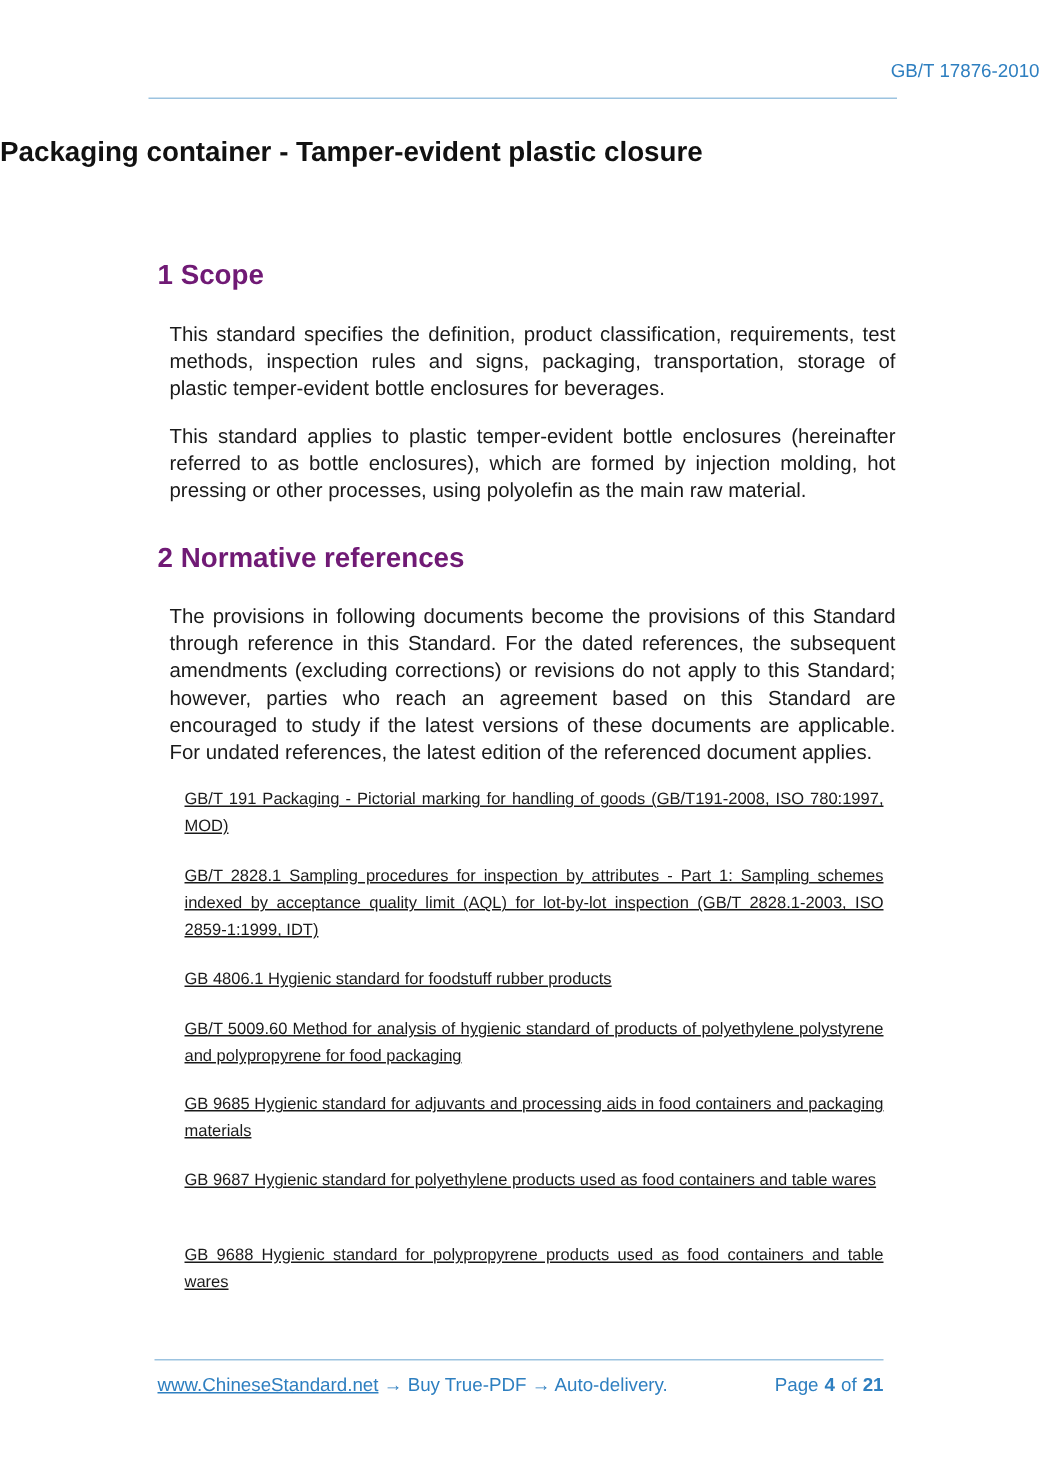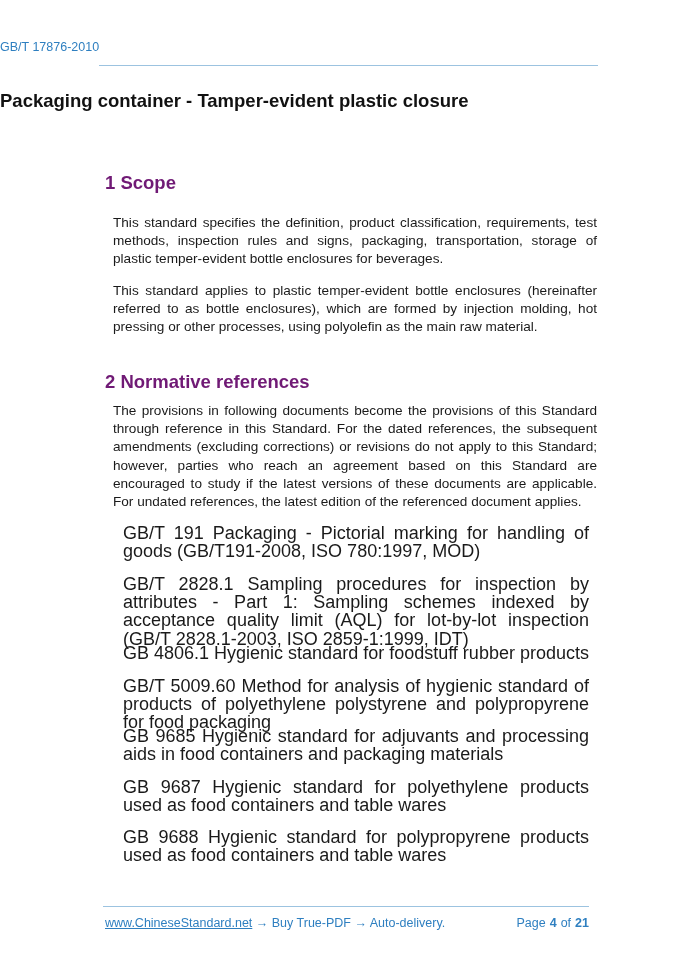--- a/index.html
+++ b/index.html
@@ -17,21 +17,21 @@
     }
     .page {
       position: absolute;
       left: 0; top: 0;
       width: 693px; height: 980px;
     }
     .header-code {
       position: absolute;
       top: 40px;
       left: 0; width: 693px;
-      text-align: left;
+      text-align: right;
       font-size: 12.5px;
       color: #2e7fc0;
     }
     .header-rule {
       position: absolute;
       top: 65px;
       left: 99px;
       width: 499px;
       height: 0;
       border-top: 1px solid #9cc3e0;
@@ -59,24 +59,25 @@
       font-size: 13.6px;
       line-height: 18.2px;
       text-align: justify;
       color: #1a1a1a;
       margin-left: 8px;
     }
     .ref {
       position: absolute;
       left: 123px;
       width: 466px;
-      font-size: 18px;
+      font-size: 11px;
       line-height: 18.2px;
       text-align: justify;
       color: #1a1a1a;
+      text-decoration: underline;
     }
     .footer-rule {
       position: absolute;
       top: 906px;
       left: 103px;
       width: 486px;
       height: 0;
       border-top: 1px solid #9cc3e0;
     }
     .footer {
@@ -114,21 +115,21 @@
   <div class="header-code">GB/T 17876-2010</div>
   <div class="header-rule"></div>
 
   <div class="doc-title">Packaging container - Tamper-evident plastic closure</div>
 
   <div class="section-heading" style="top:172px;">1 Scope</div>
 
   <div class="para" style="top:214px;">This standard specifies the definition, product classification, requirements, test methods, inspection rules and signs, packaging, transportation, storage of plastic temper-evident bottle enclosures for beverages.</div>
   <div class="para" style="top:282px;">This standard applies to plastic temper-evident bottle enclosures (hereinafter referred to as bottle enclosures), which are formed by injection molding, hot pressing or other processes, using polyolefin as the main raw material.</div>
 
-  <div class="section-heading" style="top:371px;">2 Normative references</div>
+  <div class="section-heading" style="top:361px;">2 Normative references</div>
 
   <div class="para" style="top:402px;">The provisions in following documents become the provisions of this Standard through reference in this Standard. For the dated references, the subsequent amendments (excluding corrections) or revisions do not apply to this Standard; however, parties who reach an agreement based on this Standard are encouraged to study if the latest versions of these documents are applicable. For undated references, the latest edition of the referenced document applies.</div>
 
   <div class="ref" style="top:524px;">GB/T 191 Packaging - Pictorial marking for handling of goods (GB/T191-2008, ISO 780:1997, MOD)</div>
   <div class="ref" style="top:575px;">GB/T 2828.1 Sampling procedures for inspection by attributes - Part 1: Sampling schemes indexed by acceptance quality limit (AQL) for lot-by-lot inspection (GB/T 2828.1-2003, ISO 2859-1:1999, IDT)</div>
   <div class="ref" style="top:644px;">GB 4806.1 Hygienic standard for foodstuff rubber products</div>
   <div class="ref" style="top:677px;">GB/T 5009.60 Method for analysis of hygienic standard of products of polyethylene polystyrene and polypropyrene for food packaging</div>
   <div class="ref" style="top:727px;">GB 9685 Hygienic standard for adjuvants and processing aids in food containers and packaging materials</div>
   <div class="ref" style="top:778px;">GB 9687 Hygienic standard for polyethylene products used as food containers and table wares</div>
   <div class="ref" style="top:828px;">GB 9688 Hygienic standard for polypropyrene products used as food containers and table wares</div>

